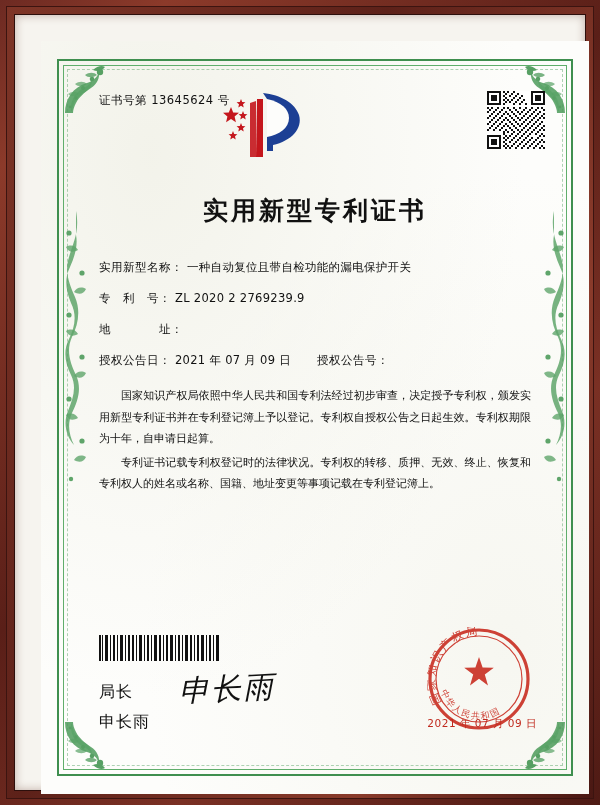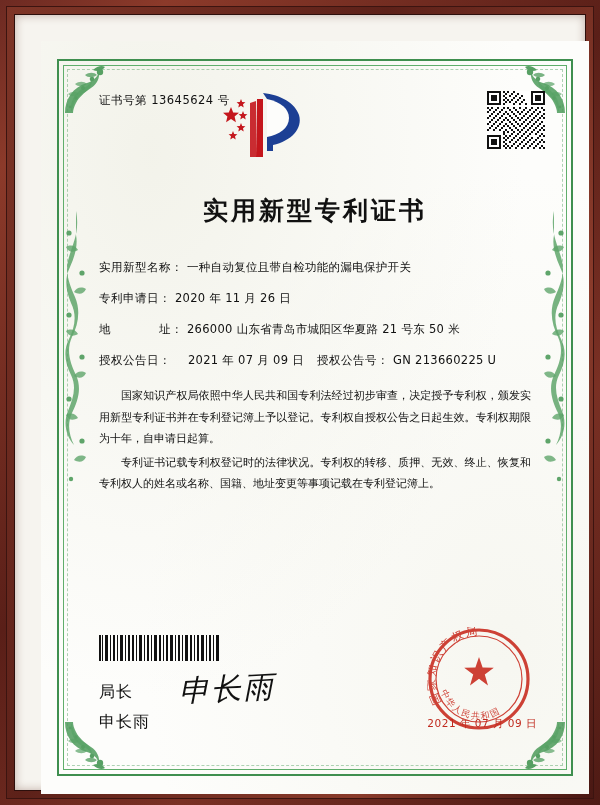--- a/index.html
+++ b/index.html
@@ -163,21 +163,21 @@
     flex: 1 1 auto;
     padding-left: 4px;
     letter-spacing: 0.3px;
   }
   .f-row-split {
     display: flex;
     align-items: baseline;
     padding-left: 6px;
     margin-bottom: 9px;
   }
-  .f-col-a { flex: 0 0 218px; display:flex; align-items: baseline; text-align: center;}
+  .f-col-a { flex: 0 0 218px; display:flex; align-items: baseline;}
   .f-col-b { flex: 1 1 auto; display:flex; align-items: center;}
 
   .para {
     margin-top: 14px;
     font-size: 11px;
     line-height: 1.95;
     text-align: justify;
     color: #111;
     padding: 0 6px;
     font-family: Liberation Serif, serif;
@@ -603,40 +603,38 @@
         <div class="title">实用新型专利证书</div>
 
         <div class="fields">
 
           <div class="field-row">
             <span class="f-label">实用新型名称：</span>
             <span class="f-value">一种自动复位且带自检功能的漏电保护开关</span>
           </div>
 
 
-
           <div class="field-row">
-            <span class="f-label">专利申请日：</span>
-            <span class="f-value">2020 年 11 月 26 日</span>
+            <span class="f-label">专　利　号：</span>
+            <span class="f-value">ZL 2020 2 2769239.9</span>
           </div>
+
 
 
           <div class="field-row">
             <span class="f-label">地　　　　址：</span>
-            <span class="f-value">266000 山东省青岛市城阳区华夏路 21 号东 50 米</span>
           </div>
 
           <div class="f-row-split">
             <div class="f-col-a">
               <span class="f-label">授权公告日：</span>
               <span class="f-value">2021 年 07 月 09 日</span>
             </div>
             <div class="f-col-b">
               <span class="f-label">授权公告号：</span>
-              <span class="f-value">GN 213660225 U</span>
             </div>
           </div>
         </div>
 
         <div class="para">
           <p>国家知识产权局依照中华人民共和国专利法经过初步审查，决定授予专利权，颁发实用新型专利证书并在专利登记簿上予以登记。专利权自授权公告之日起生效。专利权期限为十年，自申请日起算。</p>
           <p>专利证书记载专利权登记时的法律状况。专利权的转移、质押、无效、终止、恢复和专利权人的姓名或名称、国籍、地址变更等事项记载在专利登记簿上。</p>
         </div>
       </div>
 

